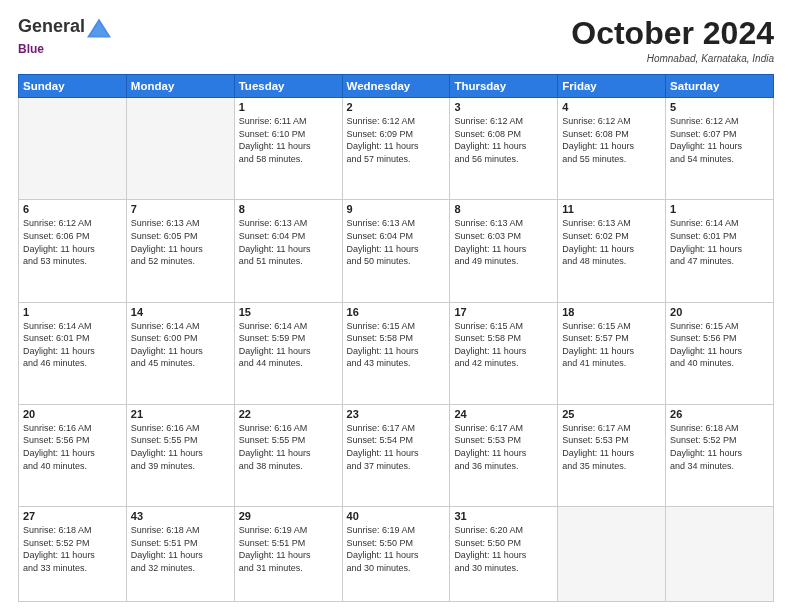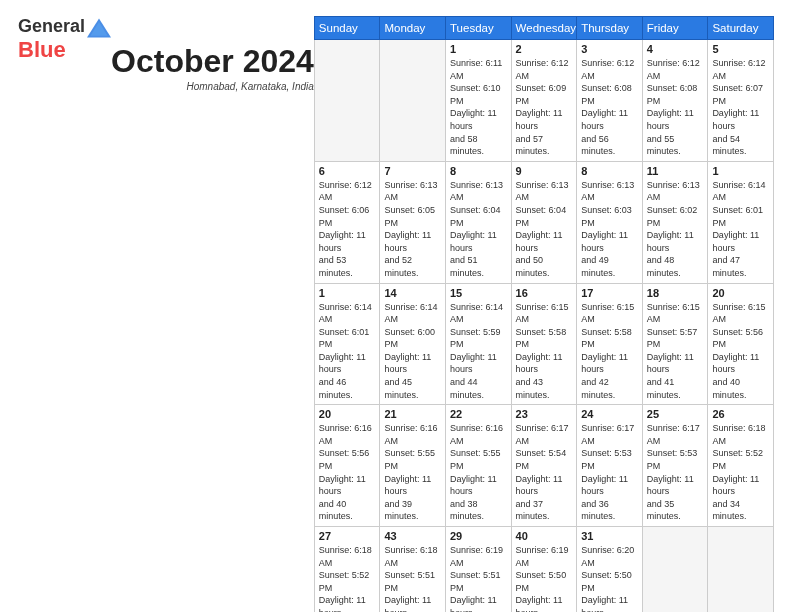--- a/index.html
+++ b/index.html
@@ -8,21 +8,21 @@
       background: #fff;
       width: 792px;
       height: 612px;
       overflow: hidden;
     }
     .page {
       width: 792px;
       height: 612px;
       padding: 16px 18px 10px 18px;
       display: flex;
-      flex-direction: row;
+      flex-direction: column;
     }
     .header {
       display: flex;
       justify-content: space-between;
       align-items: flex-start;
       margin-bottom: 10px;
     }
     .logo {
       display: flex;
       align-items: center;
@@ -37,21 +37,20 @@
       color: #2a7ae2;
     }
     .logo-icon {
       width: 24px;
       height: 20px;
       margin-left: 2px;
       margin-top: 2px;
     }
     .title-block {
       text-align: right;
-      margin-top: 28px;
     }
     .month-title {
       font-size: 32px;
       font-weight: bold;
       color: #222;
       line-height: 1.1;
     }
     .location {
       font-size: 10px;
       color: #444;
@@ -62,21 +61,21 @@
       flex: 1;
       border: 1px solid #ccc;
       border-collapse: collapse;
       width: 100%;
       table-layout: fixed;
     }
     .calendar th {
       background: #2a7ae2;
       color: #fff;
       font-size: 11.5px;
-      font-weight: normal;
+      font-weight: bold;
       padding: 5px 4px;
       border: 1px solid #1a5cb8;
       text-align: left;
     }
     .calendar td {
       border: 1px solid #ccc;
       vertical-align: top;
       padding: 3px 4px;
       font-size: 9.5px;
       color: #333;
@@ -113,21 +112,21 @@
           <span class="logo-text">
             <span style="color:#333;">General</span>
           </span>
           <svg class="logo-icon" viewBox="0 0 28 22" fill="none">
             <polygon points="14,0 28,22 0,22" fill="#2a7ae2" opacity="0.85"></polygon>
             <polygon points="14,4 24,20 4,20" fill="#5ba3f0" opacity="0.6"></polygon>
           </svg>
         </div>
         <div>
           <span class="logo-text">
-            <span style="color:#ef4444;font-weight:bold;font-size:22px;">Blue</span>
+            <span style="color:#701a75;font-weight:bold;font-size:12px;">Blue</span>
           </span>
         </div>
       </div>
     </div>
     <div class="title-block">
       <div class="month-title">October 2024</div>
       <div class="location">Homnabad, Karnataka, India</div>
     </div>
   </div>
 

